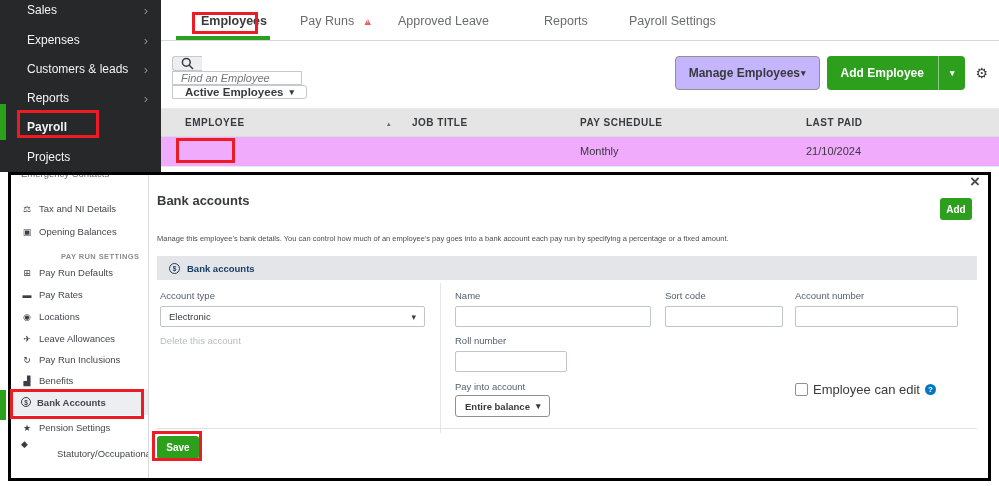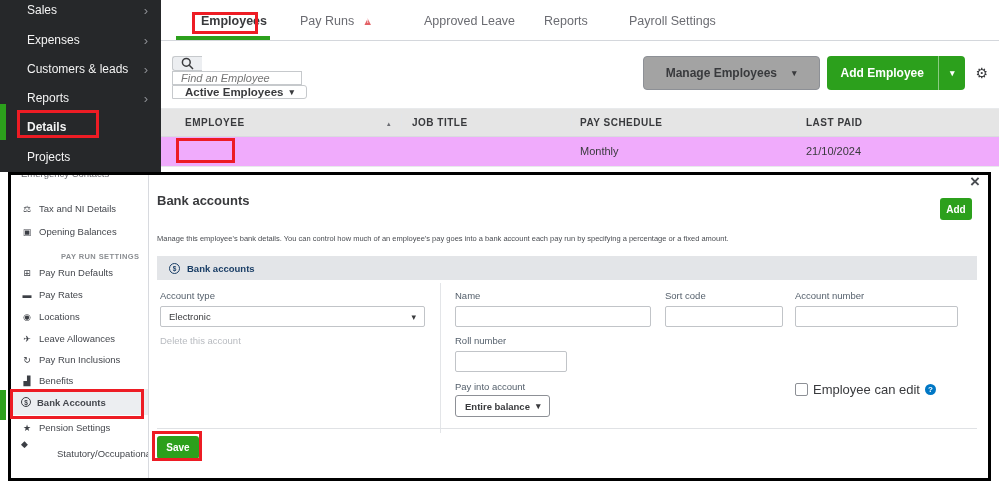--- a/index.html
+++ b/index.html
@@ -41,22 +41,22 @@
     font-size:11px; font-style:italic; color:#6b6c72; outline:none;
     font-family:"Liberation Sans","DejaVu Sans",sans-serif;
   }
   .filter-btn {
     height:34px; padding:0 12px; background:#fff; border:1px solid #c6c9cc;
     font-size:11.5px; font-weight:bold; color:#393a3d; border-radius:0 3px 3px 0; cursor:pointer;
     display:flex; align-items:center; gap:6px;
   }
   .right-actions { position:absolute; right:11px; top:56px; height:34px; display:flex; align-items:center; gap:7px; z-index:1; }
   .manage-btn {
-    height:34px; padding:0 22px; background:#a3a3a3; border:1px solid #8d9096; border-radius:4px;
-    font-size:12px; font-weight:bold; color:#393a3d; cursor:pointer; display:flex; align-items:center; gap:15px;
+    height:34px; padding:0 13px; background:#c4b5fd; border:1px solid #8d9096; border-radius:4px;
+    font-size:12px; font-weight:bold; color:#393a3d; cursor:pointer; display:flex; align-items:center; gap:1px;
   }
   .add-emp-btn {
     height:34px; background:#2ca01c; border:none; border-radius:4px; color:#fff;
     font-size:12px; font-weight:bold; cursor:pointer; display:flex; align-items:center;
   }
   .add-emp-btn .lbl { padding:0 14px; }
   .add-emp-btn .split { padding:0 11px; border-left:1px solid rgba(255,255,255,.45); font-size:9px; align-self:stretch; display:flex; align-items:center; }
   .gear { font-size:14px; color:#393a3d; cursor:pointer; margin-left:3px; }
   .caret { font-size:9px; color:inherit; }
   
@@ -142,32 +142,32 @@
     </div>
   <div class="nav-item" style="top:56px">
       <span>Customers &amp; leads</span>
       <span class="chev">›</span>
     </div>
   <div class="nav-item" style="top:85px">
       <span>Reports</span>
       <span class="chev">›</span>
     </div>
   <div class="nav-item" style="top:114px; font-weight:bold">
-      <span>Details</span>
+      <span>Payroll</span>
     </div>
   <div class="nav-item" style="top:144px">
       <span>Projects</span>
     </div>
   <div class="nav-green-bar"></div>
 </div>
 
 <div class="tabs-bar">
   <div class="tab active" style="left:40px">Employees</div>
   <div class="tab" style="left:139px"><span>Pay Runs</span><span class="warn">▲</span></div>
-  <div class="tab" style="left:263px">Approved Leave</div>
+  <div class="tab" style="left:237px">Approved Leave</div>
   <div class="tab" style="left:383px">Reports</div>
   <div class="tab" style="left:468px">Payroll Settings</div>
   <div class="tab-underline"></div>
 </div>
 
 <div class="search-group">
   <div class="search-iconbox">
     <span class="mag">
         <svg width="13" height="13" viewBox="0 0 13 13">
           <circle cx="5.3" cy="5.3" r="3.9" fill="none" stroke="#393a3d" stroke-width="1.5"></circle>

